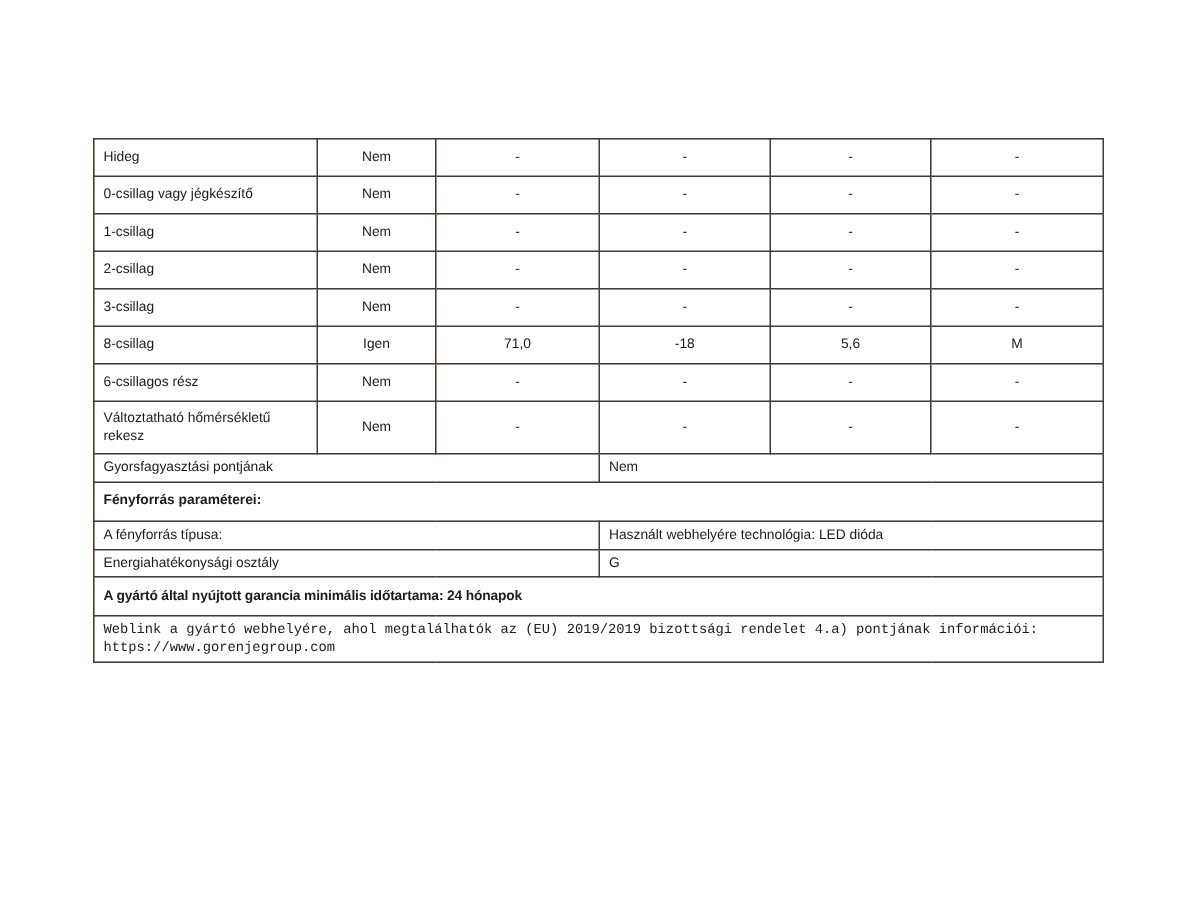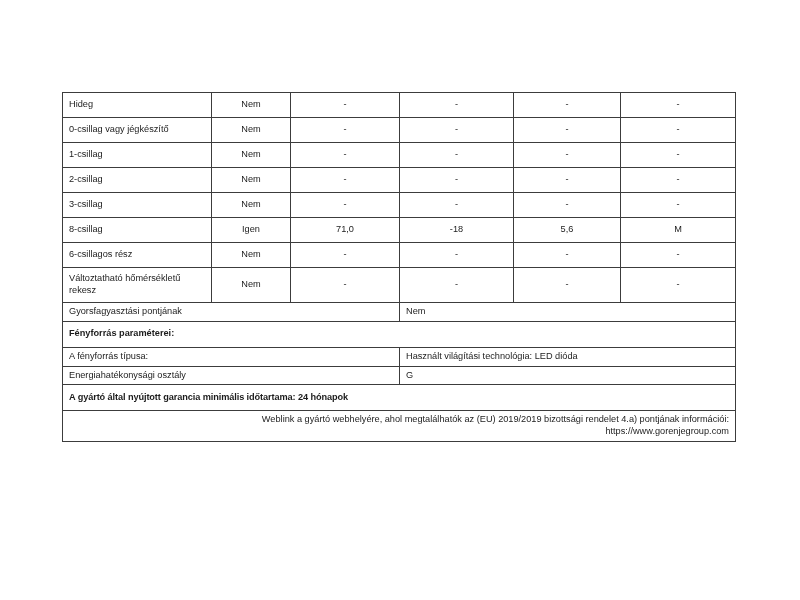--- a/index.html
+++ b/index.html
@@ -75,25 +75,26 @@
     padding-left: 12px;
     height: 19px;
     font-size: 9.2px;
     letter-spacing: -0.1px;
   }
   td.valcell {
     text-align: left;
     padding-left: 7px;
   }
   td.weblink {
-    text-align: right;
+    text-align: left;
     padding-left: 7px;
     padding-top: 5px;
     padding-bottom: 6px;
     line-height: 1.45;
+    font-family: Liberation Mono, monospace;
   }
   .nowrapline { white-space: nowrap; display: block; }
 </style>
 </head>
 <body>
 
 <div id="sheet">
   <table class="spec">
     <colgroup>
       <col class="c0">
@@ -182,21 +183,21 @@
         <td class="label" colspan="3">Gyorsfagyasztási pontjának</td>
         <td class="valcell" colspan="3">Nem</td>
       </tr>
 
       <tr>
         <td class="section" colspan="6">Fényforrás paraméterei:</td>
       </tr>
 
       <tr>
         <td class="label" colspan="3">A fényforrás típusa:</td>
-        <td class="valcell" colspan="3">Használt világítási technológia: LED dióda</td>
+        <td class="valcell" colspan="3">Használt webhelyére technológia: LED dióda</td>
       </tr>
 
       <tr>
         <td class="label" colspan="3">Energiahatékonysági osztály</td>
         <td class="valcell" colspan="3">G</td>
       </tr>
 
       <tr>
         <td class="section-indent" colspan="6">A gyártó által nyújtott garancia minimális időtartama:  24 hónapok</td>
       </tr>

